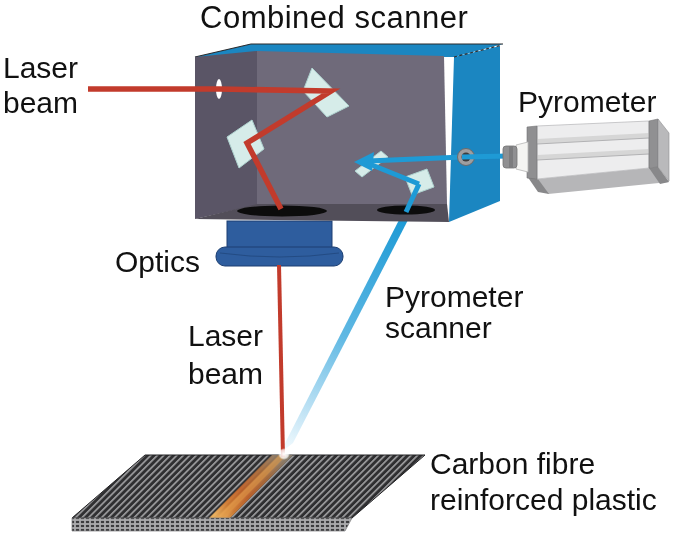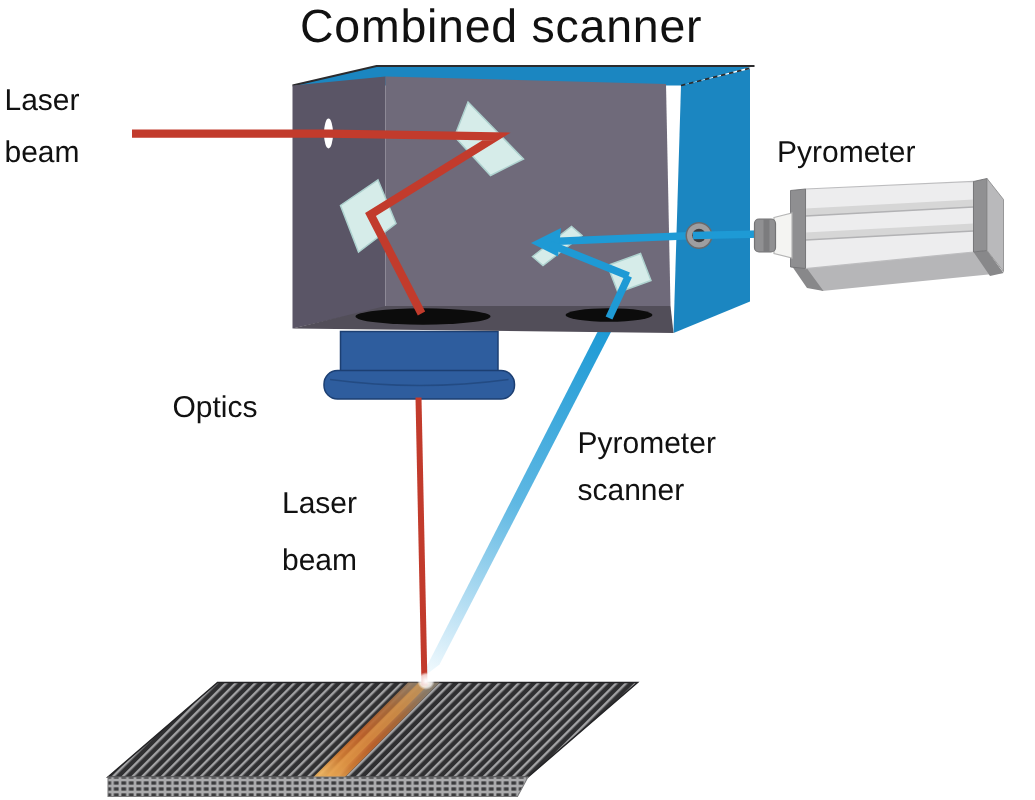--- a/index.html
+++ b/index.html
@@ -1,21 +1,21 @@
 <!DOCTYPE html>
 <html><head>
 <meta charset="utf-8">
 <style>
   html,body{margin:0;padding:0;background:#ffffff;}
   #stage{
     position:relative;width:690px;height:533px;background:#ffffff;overflow:hidden;
     font-family:"Liberation Sans", sans-serif;color:#1a1a1a;
   }
   #diagram{position:absolute;left:0;top:0;}
-  .label{position:absolute;font-size:20px;line-height:36px;white-space:nowrap;color:#111;}
+  .label{position:absolute;font-size:30px;line-height:36px;white-space:nowrap;color:#111;}
   .label span{display:block;}
   .title{position:absolute;font-size:31px;letter-spacing:.5px;white-space:nowrap;color:#111;}
 </style>
 </head>
 <body>
 
 <div id="stage">
 
   <svg id="diagram" width="690" height="533" viewBox="0 0 690 533">
     <defs>
@@ -118,28 +118,32 @@
 
   <div class="label" style="left:3px;top:50px;line-height:35px;">
     <span>Laser</span>
     <span>beam</span>
   </div>
 
   <div class="label" style="left:518px;top:84px;">
     <span>Pyrometer</span>
   </div>
 
-  <div class="label" style="left:115px;top:254px;">
+  <div class="label" style="left:115px;top:244px;">
     <span>Optics</span>
   </div>
 
   <div class="label" style="left:188px;top:317px;line-height:38px;">
     <span>Laser</span>
     <span>beam</span>
   </div>
 
   <div class="label" style="left:385px;top:281px;line-height:31px;">
     <span>Pyrometer</span>
     <span>scanner</span>
   </div>
 
+  <div class="label" style="left:430px;top:446px;">
+    <span>Carbon fibre</span>
+    <span>reinforced plastic</span>
+  </div>
 
 </div>
 
 </body></html>

